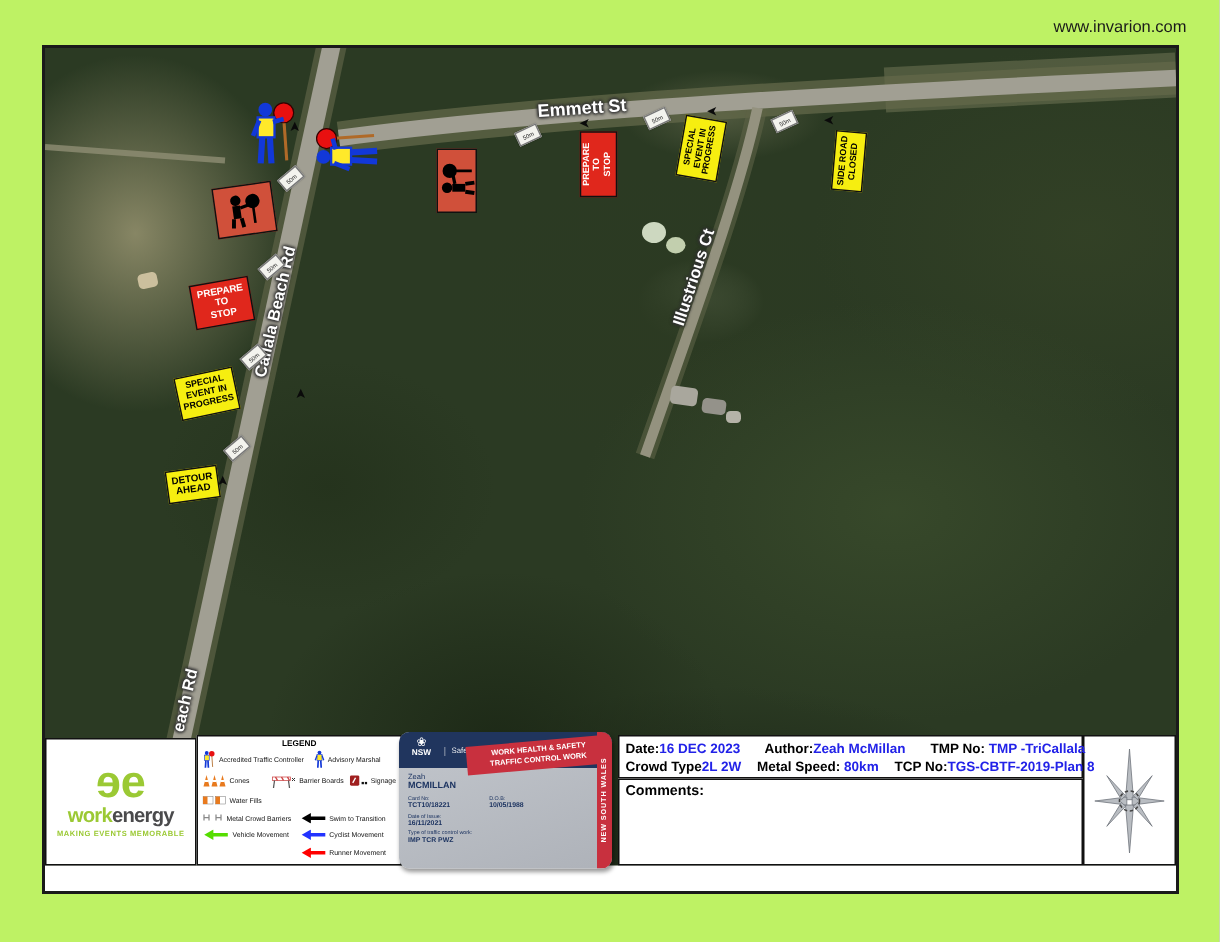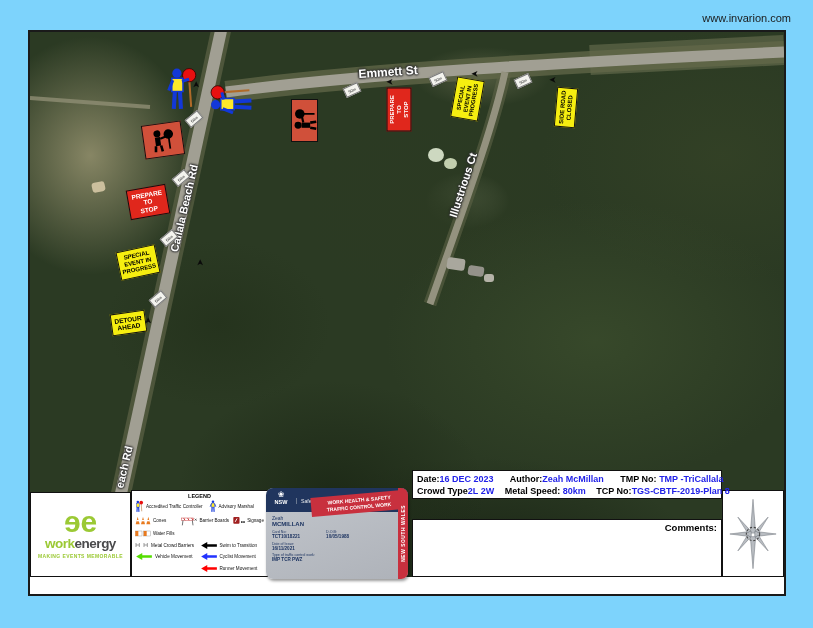--- a/index.html
+++ b/index.html
@@ -1,16 +1,16 @@
 <!DOCTYPE html>
 <html><head>
 <meta charset="utf-8">
 <style>
   html,body{margin:0;padding:0;background:#fff;}
-  .page{position:relative;width:813px;height:628px;background:#7dd3fc;font-family:"Liberation Sans",sans-serif;overflow:hidden;}
+  .page{position:relative;width:813px;height:628px;background:#bef264;font-family:"Liberation Sans",sans-serif;overflow:hidden;}
   .watermark{position:absolute;top:12px;right:22px;font-size:11px;color:#1a1a1a;}
   .frame{position:absolute;left:28px;top:30px;width:754px;height:562px;border:2px solid #1a1a1a;}
   .map{position:absolute;left:0;top:0;width:754px;height:562px;overflow:hidden;
     background-color:#2b3a23;
     background-image:
       radial-gradient(ellipse 150px 170px at 8% 22%, rgba(140,138,104,.95), rgba(140,138,104,0) 70%),
       radial-gradient(ellipse 90px 40px at 60% 8%, rgba(110,114,84,.55), transparent 75%),
       radial-gradient(ellipse 300px 200px at 75% 55%, rgba(58,76,44,.8), transparent 70%),
       radial-gradient(ellipse 220px 160px at 40% 82%, rgba(28,40,22,.9), transparent 70%),
       radial-gradient(ellipse 260px 180px at 92% 22%, rgba(52,66,38,.8), transparent 70%),
@@ -58,26 +58,26 @@
   .card-band-side{position:absolute;right:0;top:0;width:10px;height:100%;background:#c8303e;display:flex;align-items:center;justify-content:center;}
   .card-band-side span{color:#fff;font-weight:bold;font-size:4.8px;letter-spacing:.6px;writing-mode:vertical-rl;transform:rotate(180deg);white-space:nowrap;}
   .nsw-logo{position:absolute;left:5px;top:3px;width:20px;height:18px;color:#fff;text-align:center;}
   .nsw-logo .waratah{font-size:8px;line-height:8px;}
   .nsw-logo .nsw-txt{font-size:5.5px;font-weight:bold;line-height:6px;}
   .card-agency{position:absolute;left:30px;top:10px;color:#e8eaee;font-size:5.2px;border-left:1px solid #6a7891;padding-left:4px;}
   .card-body{position:absolute;left:6px;top:27px;right:14px;color:#1d3461;}
   .cb-name1{font-size:5px;} .cb-name2{font-size:6px;font-weight:bold;margin-bottom:3px;}
   .cb-row{display:flex;gap:26px;margin-top:2.5px;}
   .cb-lab{font-size:3.6px;} .cb-val{font-size:4.6px;font-weight:bold;}
-  .info-head{left:382px;top:438px;width:310px;height:29px;padding:2px 4px;white-space:nowrap;overflow:visible;z-index:9;}
+  .info-head{left:382px;top:458px;width:310px;height:29px;padding:2px 4px;white-space:nowrap;overflow:visible;z-index:9;}
   .info-line{font-size:9px;font-weight:bold;line-height:12px;color:#000;}
   .bv{color:#2222e8;}
   .sp{display:inline-block;width:14px;} .sp2{display:inline-block;width:8px;}
   .comments-box{left:382px;top:487px;width:310px;height:58px;padding:2px 4px;}
-  .comments-box .info-line{font-size:9.5px;text-align:right;}
+  .comments-box .info-line{font-size:9.5px;}
   .compass-box{left:692px;top:458px;width:62px;height:87px;display:flex;align-items:center;justify-content:center;}
 </style>
 </head>
 <body>
 
 <div class="page">
   <div class="watermark">www.invarion.com</div>
 
   <div class="frame">
 

